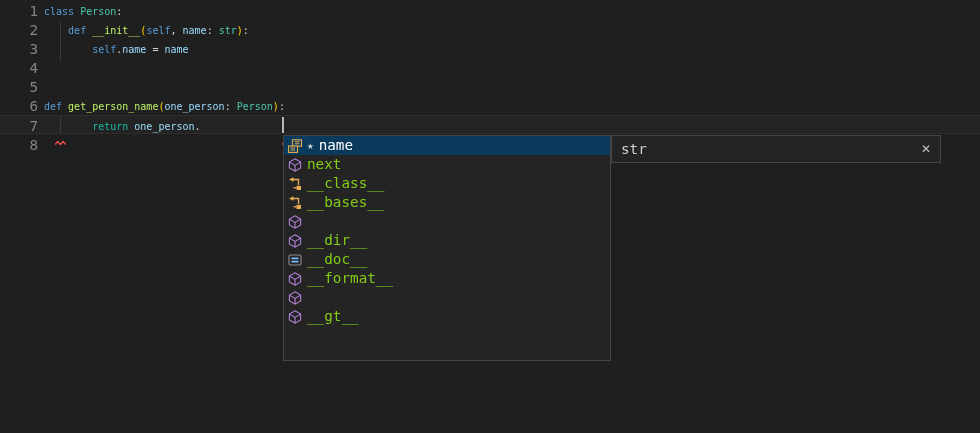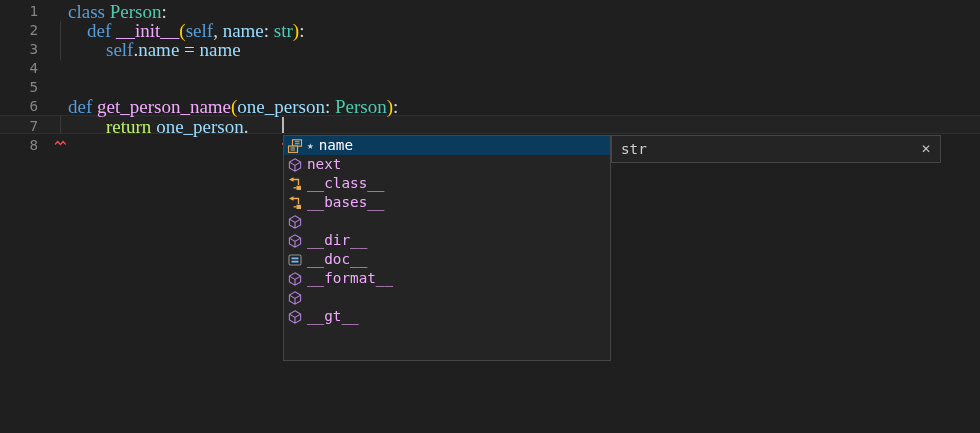--- a/index.html
+++ b/index.html
@@ -9,40 +9,40 @@
   }
   
   .cur-line{position:absolute;left:0;top:115px;width:980px;height:19px;
     background:rgba(255,255,255,0.02);
     border-top:1px solid #2e2e2e;border-bottom:1px solid #2e2e2e;box-sizing:border-box;}
   
   .gutter{position:absolute;left:0;top:2px;width:38px;text-align:right;
     font-size:14.3px;line-height:19.1px;color:#858585;}
   .ln{height:19.1px;}
   
-  .code{position:absolute;left:68px;top:2px;font-size:19px;line-height:19.1px;
-    color:#d4d4d4;white-space:pre;font-family:Liberation Serif, serif;}
+  .code{position:absolute;left:44px;top:2px;font-size:10px;line-height:19.1px;
+    color:#d4d4d4;white-space:pre;}
   .cl{height:19.1px;white-space:pre;}
-  .tk-kw{color:#569cd6}.tk-fn{color:#f0abfc}.tk-cls{color:#4ec9b0}
-  .tk-var{color:#9cdcfe}.tk-ctrl{color:#bef264}.tk-br{color:#ffd700}
+  .tk-kw{color:#569cd6}.tk-fn{color:#bef264}.tk-cls{color:#4ec9b0}
+  .tk-var{color:#9cdcfe}.tk-ctrl{color:#14b8a6}.tk-br{color:#ffd700}
   
   .guide{position:absolute;width:1px;background:#3a3a3a;left:60px;}
   .guide.g1{top:21px;height:39px;}
   .guide.g2{top:116px;height:18px;}
   
   .cursor{position:absolute;left:282px;top:117px;width:2px;height:16px;background:#b8b8b8;}
   
   .squig{position:absolute;width:11px;height:6px;}
   .squig.s1{left:55px;top:131px;}
   .squig.s2{left:282px;top:131px;}
   
   .suggest{position:absolute;left:283px;top:135px;width:328px;height:226px;
     box-sizing:border-box;background:#242425;border:1px solid #454545;overflow:hidden;}
   .s-row{height:19px;display:flex;align-items:center;padding-left:3px;
-    font-size:14.3px;color:#f0abfc;white-space:pre;cursor:default;}
+    font-size:14.3px;color:#84cc16;white-space:pre;cursor:default;}
   .s-row.selected{background:#0a3a5c;color:#ffffff;}
   .s-icon{width:16px;height:16px;flex:0 0 16px;margin-right:4px;display:inline-flex;
     align-items:center;justify-content:center;}
   .s-icon svg{display:block;}
   .s-star{font-size:11px;color:#d8d8d8;margin-right:5px;line-height:1;}
   .s-label{line-height:19px;}
   
   .docs{position:absolute;left:611px;top:135px;width:330px;height:28px;
     box-sizing:border-box;background:#242425;border:1px solid #454545;
     display:flex;align-items:center;justify-content:space-between;padding:0 9px;}

